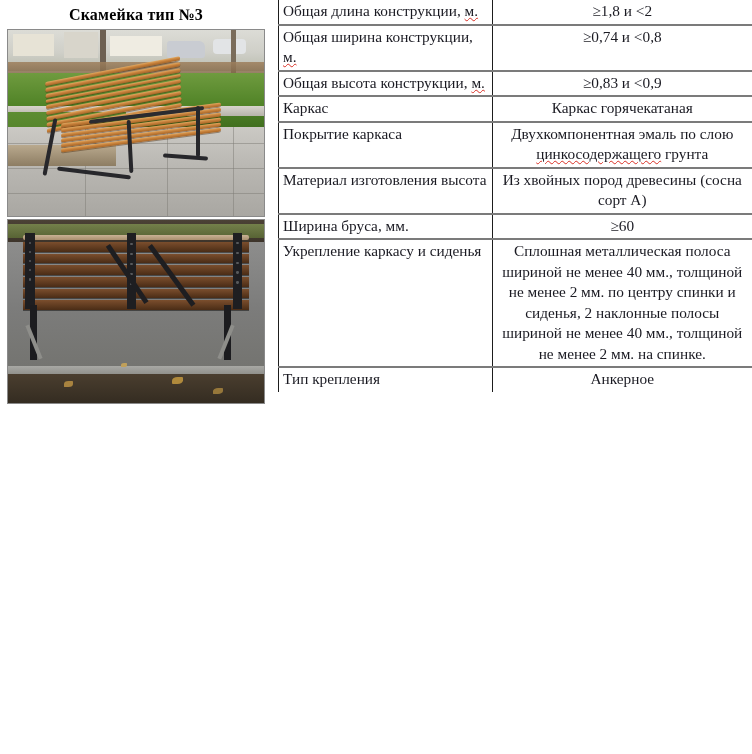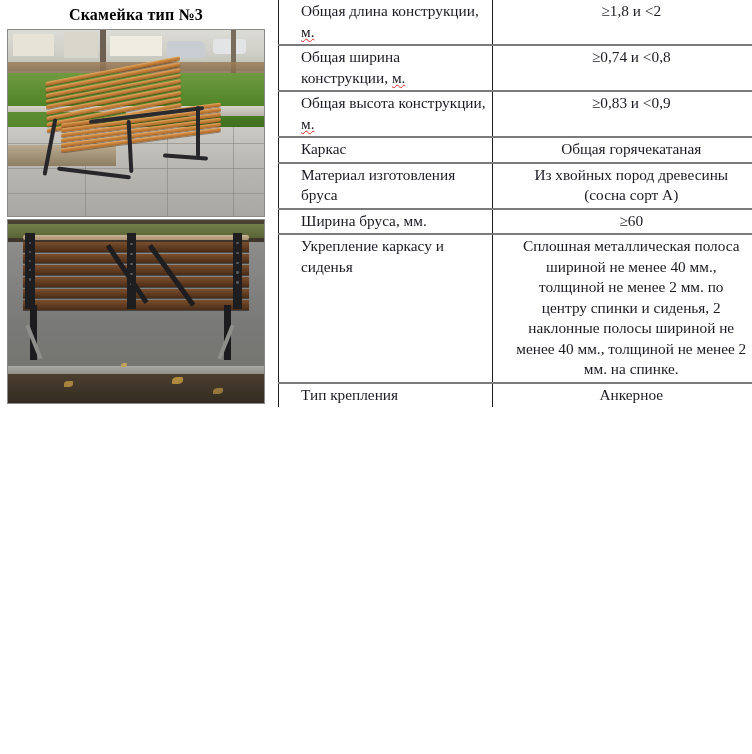--- a/index.html
+++ b/index.html
@@ -114,21 +114,21 @@
     top: 0;
     width: 474px;
     border-collapse: collapse;
     table-layout: fixed;
     font-size: 15.3px;
     line-height: 20.5px;
   }
   .spec-table td {
     border-left: 1.4px solid #1d1d1d;
     border-bottom: 2px solid #7b7b7b;
-    padding: 1px 5px 2px 22px;
+    padding: 1px 5px 2px 4px;
     vertical-align: top;
     box-sizing: border-box;
   }
   .spec-table tr:first-child td { border-top: 0; }
   .spec-table tr:last-child td  { border-bottom: 0; }
   .col-param { width: 214px; text-align: left; }
   .col-value { width: 260px; text-align: center; border-right: 0; }
 
   .sp { 
     text-decoration: underline;
@@ -261,24 +261,28 @@
       <tr>
         <td class="col-param"><span>Общая ширина конструкции, <span class="sp">м.</span></span></td>
         <td class="col-value"><span>≥0,74 и &lt;0,8</span></td>
       </tr>
       <tr>
         <td class="col-param"><span>Общая высота конструкции, <span class="sp">м.</span></span></td>
         <td class="col-value"><span>≥0,83 и &lt;0,9</span></td>
       </tr>
       <tr>
         <td class="col-param"><span>Каркас</span></td>
-        <td class="col-value"><span>Общая горячекатаная</span></td>
-      </tr>
-      <tr>
-        <td class="col-param"><span>Материал изготовления бруса</span></td>
+        <td class="col-value"><span>Каркас горячекатаная</span></td>
+      </tr>
+      <tr>
+        <td class="col-param"><span>Покрытие каркаса</span></td>
+        <td class="col-value"><span>Двухкомпонентная эмаль по слою <span class="sp">цинкосодержащего</span> грунта</span></td>
+      </tr>
+      <tr>
+        <td class="col-param"><span>Материал изготовления высота</span></td>
         <td class="col-value"><span>Из хвойных пород древесины (сосна сорт А)</span></td>
       </tr>
       <tr>
         <td class="col-param"><span>Ширина бруса, мм.</span></td>
         <td class="col-value"><span>≥60</span></td>
       </tr>
       <tr>
         <td class="col-param"><span>Укрепление каркасу и сиденья</span></td>
         <td class="col-value"><span>Сплошная металлическая полоса шириной не менее 40 мм., толщиной не менее 2 мм. по центру спинки и сиденья, 2 наклонные полосы шириной не менее 40 мм., толщиной не менее 2 мм. на спинке.</span></td>
       </tr>

